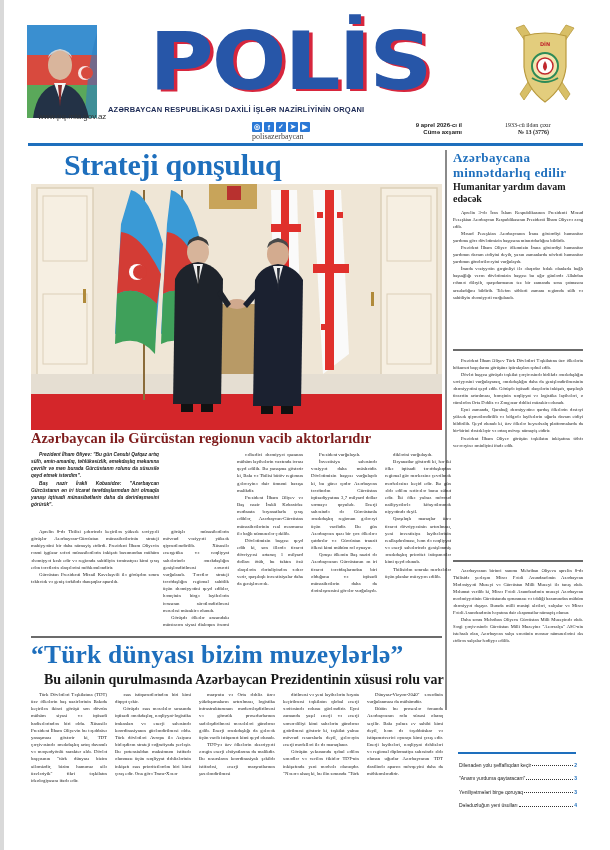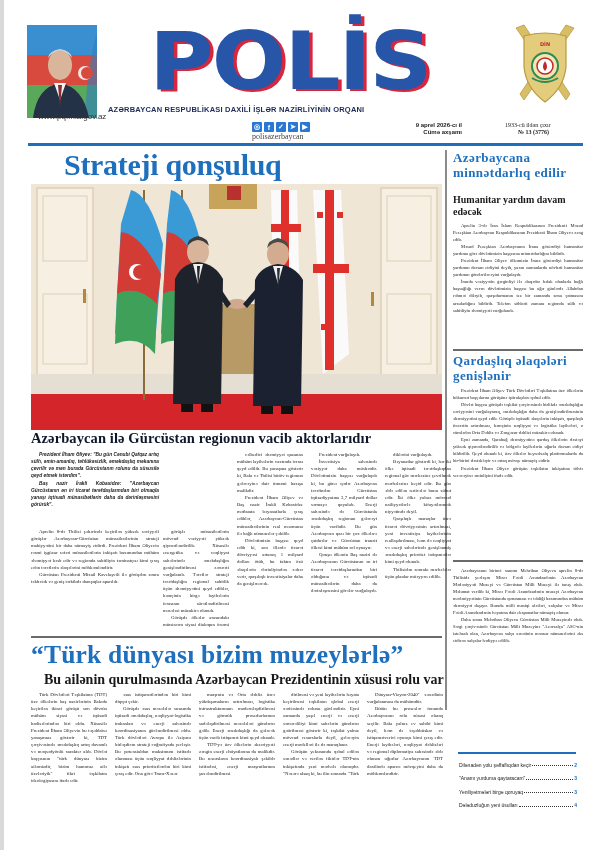--- a/index.html
+++ b/index.html
@@ -20,37 +20,37 @@
   .issue-block { position: absolute; left: 505px; top: 122px; font: 6px "Liberation Serif", serif; color: #222; line-height: 7px; }
   .issue-block .n { padding-left: 13px; font-weight: bold; }
   .emblem { position: absolute; left: 510px; top: 22px; width: 70px; height: 85px; }
   .mast-rule { position: absolute; left: 28px; top: 143px; width: 555px; height: 3px; background: #1e6fbd; }
 
   
   .headline-main { position: absolute; left: 31px; top: 148px; font: bold 30px "Liberation Serif", serif; color: #1e6fbd; letter-spacing: -0.3px; margin-left: 33px; }
   .photo { position: absolute; left: 31px; top: 184px; width: 411px; height: 246px; overflow: hidden; }
   .right-col-rule { position: absolute; left: 445px; top: 150px; width: 2px; height: 560px; background: #8a8a8a; }
 
-  .sub-headline { position: absolute; left: 31px; top: 430px; font: bold 14.5px "Liberation Serif", serif; color: #0f172a; letter-spacing: 0.1px; white-space: nowrap; }
+  .sub-headline { position: absolute; left: 31px; top: 430px; font: bold 14.5px "Liberation Serif", serif; color: #7f1d1d; letter-spacing: 0.1px; white-space: nowrap; }
 
   .cols { position: absolute; display: flex; gap: 8px; }
   .col { font: 4.8px "Liberation Serif", serif; line-height: 7.15px; text-align: justify; color: #1a1a1a; }
   .col p { text-indent: 8px; }
   .quote-block { position: absolute; left: 31px; top: 451px; width: 128px; font: italic bold 4.8px "Liberation Sans", sans-serif; line-height: 7.15px; text-align: justify; }
   .quote-block p { text-indent: 8px; margin-bottom: 0; }
 
   .section-rule { position: absolute; left: 31px; top: 636px; width: 411px; height: 2px; background: #6b6b6b; }
 
   .headline-2 { position: absolute; left: 31px; top: 640px; font: bold 25.5px "Liberation Serif", serif; color: #1e6fbd; letter-spacing: 0.2px; white-space: nowrap; }
   .sub-headline-2 { position: absolute; left: 31px; top: 672px; font: bold 14px "Liberation Serif", serif; color: #1a1a1a; white-space: nowrap; margin-left: 13px; }
 
   
   .rc { position: absolute; left: 453px; width: 130px; }
   .rc-title { font: bold 13px "Liberation Serif", serif; color: #1e6fbd; line-height: 15px; letter-spacing: 0.4px; }
-  .rc-sub { font: bold 10px "Liberation Serif", serif; color: #1a1a1a; line-height: 12px; margin-top: 14px; }
+  .rc-sub { font: bold 10px "Liberation Serif", serif; color: #1a1a1a; line-height: 12px; margin-top: 1px; }
   .rc-body { font: 4.6px "Liberation Serif", serif; line-height: 7.05px; text-align: justify; margin-top: 4px; }
   .rc-body p { text-indent: 8px; }
   .rc-rule { position: absolute; left: 453px; width: 130px; height: 2px; background: #6b6b6b; }
 
   .toc-rule { position: absolute; left: 458px; top: 752px; width: 118px; height: 1.5px; background: #1e6fbd; }
   .toc { position: absolute; left: 459px; top: 758px; width: 118px; }
   .toc-item { display: flex; font: 5px "Liberation Sans", sans-serif; color: #1a1a1a; height: 13.5px; align-items: center; }
   .toc-item .t { white-space: nowrap; }
   .toc-item .dots { flex: 1; border-bottom: 1px dotted #333; margin: 0 1px; height: 3px; }
   .toc-item .pg { color: #1e6fbd; font-weight: bold; }
@@ -261,21 +261,20 @@
     <p>Aprelin 3-də İran İslam Respublikasının Prezidenti Məsud Pezeşkian Azərbaycan Respublikasının Prezidenti İlham Əliyevə zəng edib.</p>
     <p>Məsud Pezeşkian Azərbaycanın İrana göstərdiyi humanitar yardıma görə dövlətimizin başçısına minnətdarlığını bildirib.</p>
     <p>Prezident İlham Əliyev ölkəmizin İrana göstərdiyi humanitar yardımın davam etdiyini deyib, yaxın zamanlarda növbəti humanitar yardımın göndəriləcəyini vurğulayıb.</p>
     <p>İranda vəziyyətin gərginliyi ilə əlaqədar həlak olanlarla bağlı başsağlığı verən dövlətimizin başçısı bu ağır günlərdə Allahdan rəhmət diləyib, qarşıdurmanın tez bir zamanda sona çatmasını arzuladığını bildirib. Telefon söhbəti zamanı regionda sülh və sabitliyin əhəmiyyəti vurğulanıb.</p>
   </div>
 </div>
 
 <div class="rc-rule" style="top:349px;"></div>
 
 <div class="rc" style="top:353px;">
-  <div class="rc-title">Qardaşlıq əlaqələri genişlənir</div>
   <div class="rc-body">
     <p>Prezident İlham Əliyev Türk Dövlətləri Təşkilatına üzv ölkələrin hökumət başçılarını görüşünə iştirakçıları qəbul edib.</p>
     <p>Dövlət başçısı görüşdə təşkilat çərçivəsində birlikdə əməkdaşlığın səviyyəsini vurğulayaraq, əməkdaşlığın daha da genişləndirilməsinin əhəmiyyətini qeyd edib. Görüşdə iqtisadi əlaqələrin inkişafı, qarşılıqlı ticarətin artırılması, həmçinin nəqliyyat və logistika layihələri, o cümlədən Orta Dəhliz və Zəngəzur dəhlizi müzakirə olunub.</p>
     <p>Eyni zamanda, Qarabağ əhəmiyyətinə qardaş ölkələrin dəstəyi yüksək qiymətləndirilib və bölgədə layihələrin uğurla davam etdiyi bildirilib. Qeyd olunub ki, üzv ölkələr beynəlxalq platformalarda da bir-birini dəstəkləyir və ortaq mövqe nümayiş etdirir.</p>
     <p>Prezident İlham Əliyev görüşün təşkilatın inkişafına töhfə verəcəyinə əminliyini ifadə edib.</p>
   </div>
 </div>
 
 <div class="rc-rule" style="top:560px;"></div>
 

